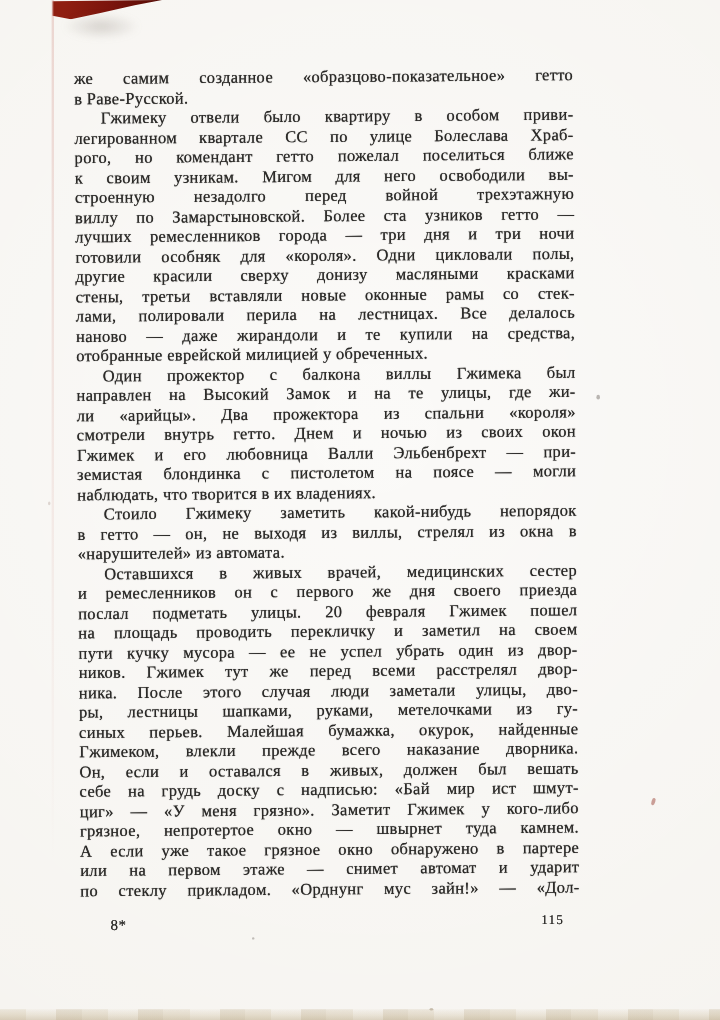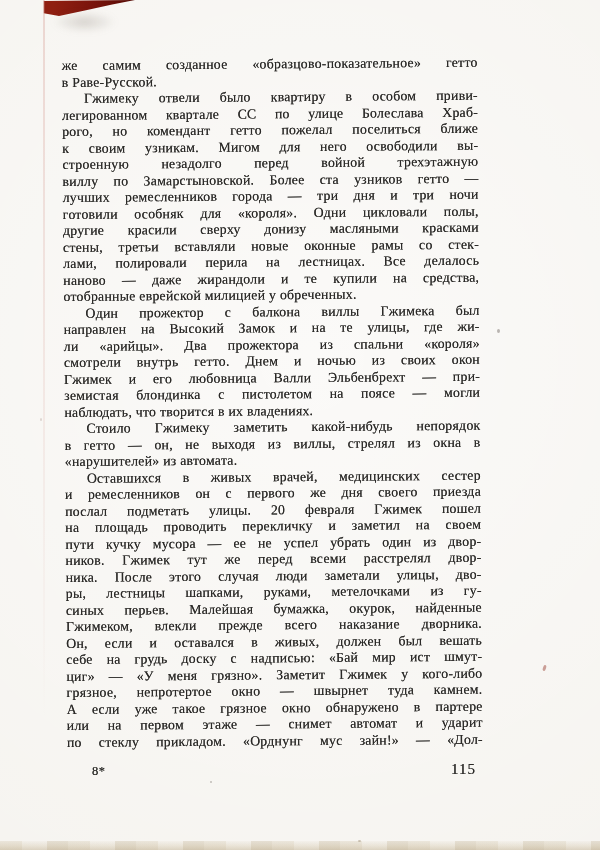--- a/index.html
+++ b/index.html
@@ -94,21 +94,21 @@
     position: absolute;
     left: 92px; top: 764px;
     font-size: 12.5px;
     letter-spacing: 0.5px;
     color: var(--ink, #2b2a28);
     text-shadow: 0 0 0.5px rgba(43,42,40,0.8);
   }
   .page-number {
     position: absolute;
     left: 451px; top: 761px;
-    font-size: 15px;
+    font-size: 11px;
     letter-spacing: 1px;
     color: var(--ink, #2b2a28);
     text-shadow: 0 0 0.5px rgba(43,42,40,0.8);
   }
 </style>
 </head>
 <body>
 
 <div class="scan">
 

